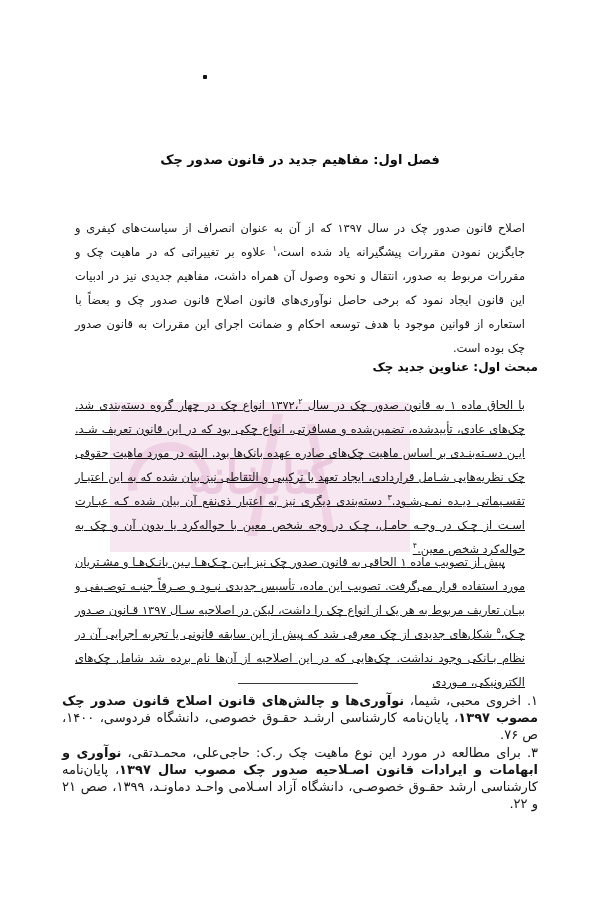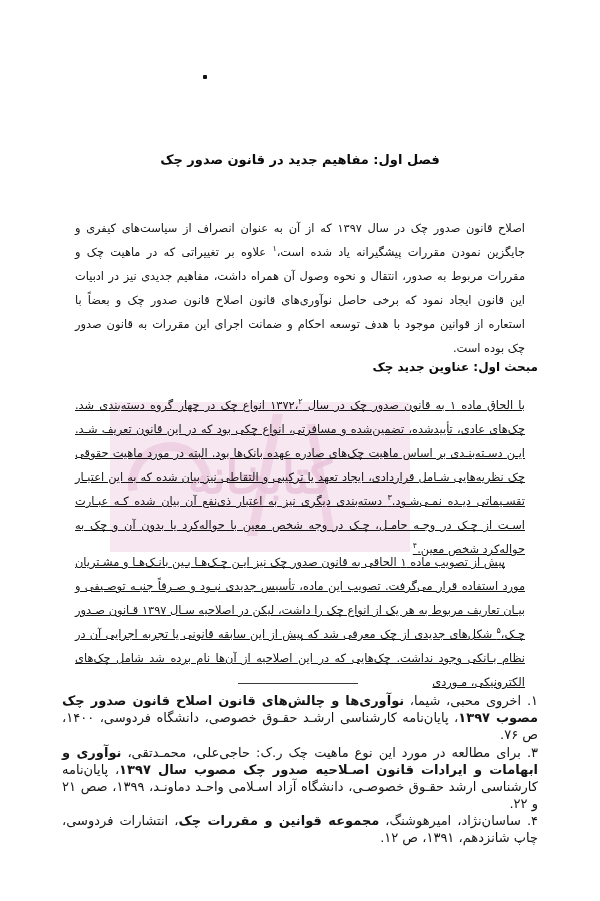--- a/index.html
+++ b/index.html
@@ -218,19 +218,18 @@
       <div class="rule"></div>
     </div>
 
     <div class="footnotes">
 
       <p class="fnote"><span class="fn-num">۱.</span><span> اخروی محبی، شیما، </span><b>نوآوری‌ها و چالش‌های قانون اصلاح قانون صدور چک مصوب ۱۳۹۷</b><span>، پایان‌نامه کارشناسی ارشـد حقـوق خصوصی، دانشگاه فردوسی، ۱۴۰۰، ص ۷۶.</span></p>
 
 
       <p class="fnote"><span class="fn-num">۳.</span><span> برای مطالعه در مورد این نوع ماهیت چک ر.ک: حاجی‌علی، محمـدتقی، </span><b>نوآوری و ابهامات و ایرادات قانون اصـلاحیه صدور چک مصوب سال ۱۳۹۷</b><span>، پایان‌نامه کارشناسی ارشد حقـوق خصوصـی، دانشگاه آزاد اسـلامی واحـد دماونـد، ۱۳۹۹، صص ۲۱ و ۲۲.</span></p>
 
-      <p class="fnote"><span class="fn-num">۴.</span><span> ساسان‌نژاد، امیرهوشنگ، </span><b>مجموعه قوانین و مقررات چک</b><span>، انتشارات فردوسی، چاپ شانزدهم، ۱۳۹۱، ص ۱۲.</span></p>
 
 
     </div>
 
   </div>
 </div>
 
 </body></html>

